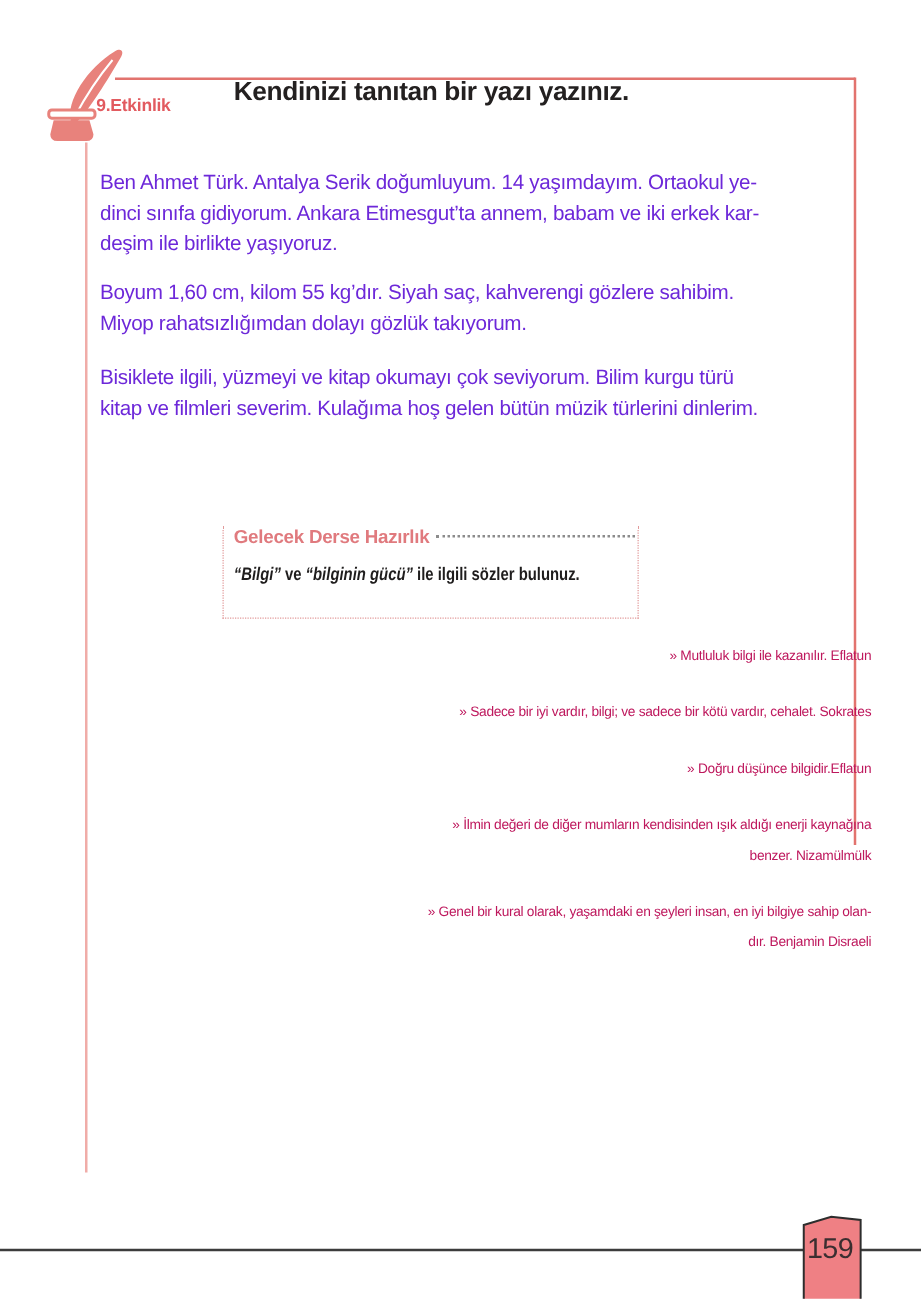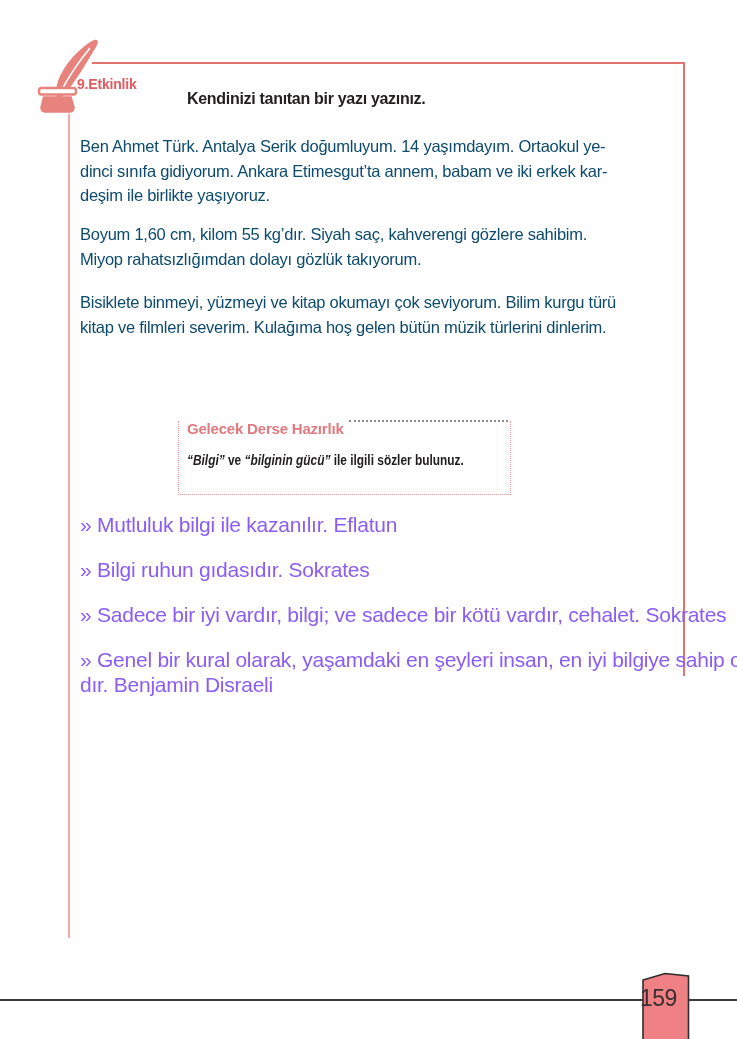--- a/index.html
+++ b/index.html
@@ -28,47 +28,47 @@
     width: 1.5px; height: 824px; background: #f0aca8;
   }
   
   .icon-wrap { position: absolute; left: 36px; top: 36px; width: 90px; height: 80px; }
   .activity-label {
     position: absolute; left: 77px; top: 76px;
     font-size: 14px; font-weight: bold; color: #e25b60;
     letter-spacing: -0.2px;
   }
   .instruction {
-    position: absolute; left: 187px; top: 90px;
-    font-size: 16px; font-weight: bold; color: #232020;
+    position: absolute; left: 187px; top: 62px;
+    font-size: 21px; font-weight: bold; color: #232020;
     letter-spacing: -0.3px;
   }
   
   .para {
     position: absolute; left: 80px;
-    color: #0c4a6e;
+    color: #6d28d9;
     font-size: 16.5px; line-height: 24.5px;
     letter-spacing: -0.25px;
     white-space: pre;
   }
   .p1 { top: 134px; }
   .p2 { top: 222px; }
   .p3 { top: 290px; }
   .p4 { top: 357px; }
   
   .prep-box {
     position: absolute; left: 178px; top: 421px;
     width: 333px; height: 74px;
     border-left: 1.6px dotted #e29a9b;
     border-right: 1.6px dotted #e29a9b;
     border-bottom: 1.6px dotted #e29a9b;
     box-sizing: border-box;
   }
   .prep-box-titlerow {
-    display: flex; align-items: flex-start;
+    display: flex; align-items: center;
     padding: 0 2px 0 8px; height: 18px; margin-top: -1px;
   }
   .prep-box-title {
     font-size: 15px; font-weight: bold; color: #e07a7e;
     letter-spacing: -0.2px; white-space: nowrap;
   }
   .prep-box-leader {
     flex: 1; height: 0;
     border-top: 2.5px dotted #8c8c8c;
     margin-left: 5px;
@@ -76,39 +76,40 @@
   .prep-box-text {
     margin: 14px 0 0 8px;
     font-size: 14.5px; font-weight: bold; color: #1f1d1d;
     white-space: nowrap;
     transform: scaleX(0.82); transform-origin: left center;
   }
   .prep-box-text .it { font-style: italic; }
   
   .quote-list { position: absolute; left: 80px; top: 513px; right: 40px; }
   .quote {
-    color: #8b5cf6;
-    font-size: 21px; line-height: 24.5px;
+    color: #be185d;
+    font-size: 11px; line-height: 24.5px;
     letter-spacing: -0.25px;
     white-space: pre;
     margin: 0 0 20.5px 0;
+    text-align: right;
   }
   
   .footer-rule {
     position: absolute; left: 0; top: 999px;
     width: 737px; height: 2px; background: #3c3c3c;
     z-index: 1;
   }
   .page-flag {
     position: absolute; left: 640px; top: 971px;
     width: 52px; height: 70px; z-index: 2;
   }
   .page-number {
     position: absolute; left: 0; top: 14px; width: 48px;
-    text-align: left;
+    text-align: center;
     font-size: 23px; color: #3b2e30;
     letter-spacing: -0.5px;
   }
 </style>
 </head>
 <body>
 
 <div class="page">
 
   <div class="top-rule"></div>
@@ -129,37 +130,39 @@
   </div>
 
   <div class="activity-label">9.Etkinlik</div>
   <div class="instruction">Kendinizi tanıtan bir yazı yazınız.</div>
 
   <div class="para p1">Ben Ahmet Türk. Antalya Serik doğumluyum. 14 yaşımdayım. Ortaokul ye-
 dinci sınıfa gidiyorum. Ankara Etimesgut’ta annem, babam ve iki erkek kar-
 deşim ile birlikte yaşıyoruz.</div>
   <div class="para p2">Boyum 1,60 cm, kilom 55 kg’dır. Siyah saç, kahverengi gözlere sahibim.
 Miyop rahatsızlığımdan dolayı gözlük takıyorum.</div>
-  <div class="para p3">Bisiklete binmeyi, yüzmeyi ve kitap okumayı çok seviyorum. Bilim kurgu türü
+  <div class="para p3">Bisiklete ilgili, yüzmeyi ve kitap okumayı çok seviyorum. Bilim kurgu türü
 kitap ve filmleri severim. Kulağıma hoş gelen bütün müzik türlerini dinlerim.</div>
 
   <div class="prep-box">
     <div class="prep-box-titlerow">
       <span class="prep-box-title">Gelecek Derse Hazırlık</span>
       <span class="prep-box-leader"></span>
     </div>
     <div class="prep-box-text">
       <span class="it">“Bilgi”</span><span> ve </span><span class="it">“bilginin gücü”</span><span> ile ilgili sözler bulunuz.</span>
     </div>
   </div>
 
   <div class="quote-list">
     <div class="quote">» Mutluluk bilgi ile kazanılır. Eflatun</div>
-    <div class="quote">» Bilgi ruhun gıdasıdır. Sokrates</div>
     <div class="quote">» Sadece bir iyi vardır, bilgi; ve sadece bir kötü vardır, cehalet. Sokrates</div>
+    <div class="quote">» Doğru düşünce bilgidir.Eflatun</div>
+    <div class="quote">» İlmin değeri de diğer mumların kendisinden ışık aldığı enerji kaynağına
+benzer. Nizamülmülk</div>
     <div class="quote">» Genel bir kural olarak, yaşamdaki en şeyleri insan, en iyi bilgiye sahip olan-
 dır. Benjamin Disraeli</div>
   </div>
 
   <div class="footer-rule"></div>
 
   <div class="page-flag">
     <svg width="52" height="70" viewBox="0 0 52 70" xmlns="http://www.w3.org/2000/svg">
       <path d="M3,9 L25,2.5 L48.5,5 L48.5,70 L3,70 Z" fill="#ef8084" stroke="#2d2d2d" stroke-width="1.6"></path>
     </svg>

